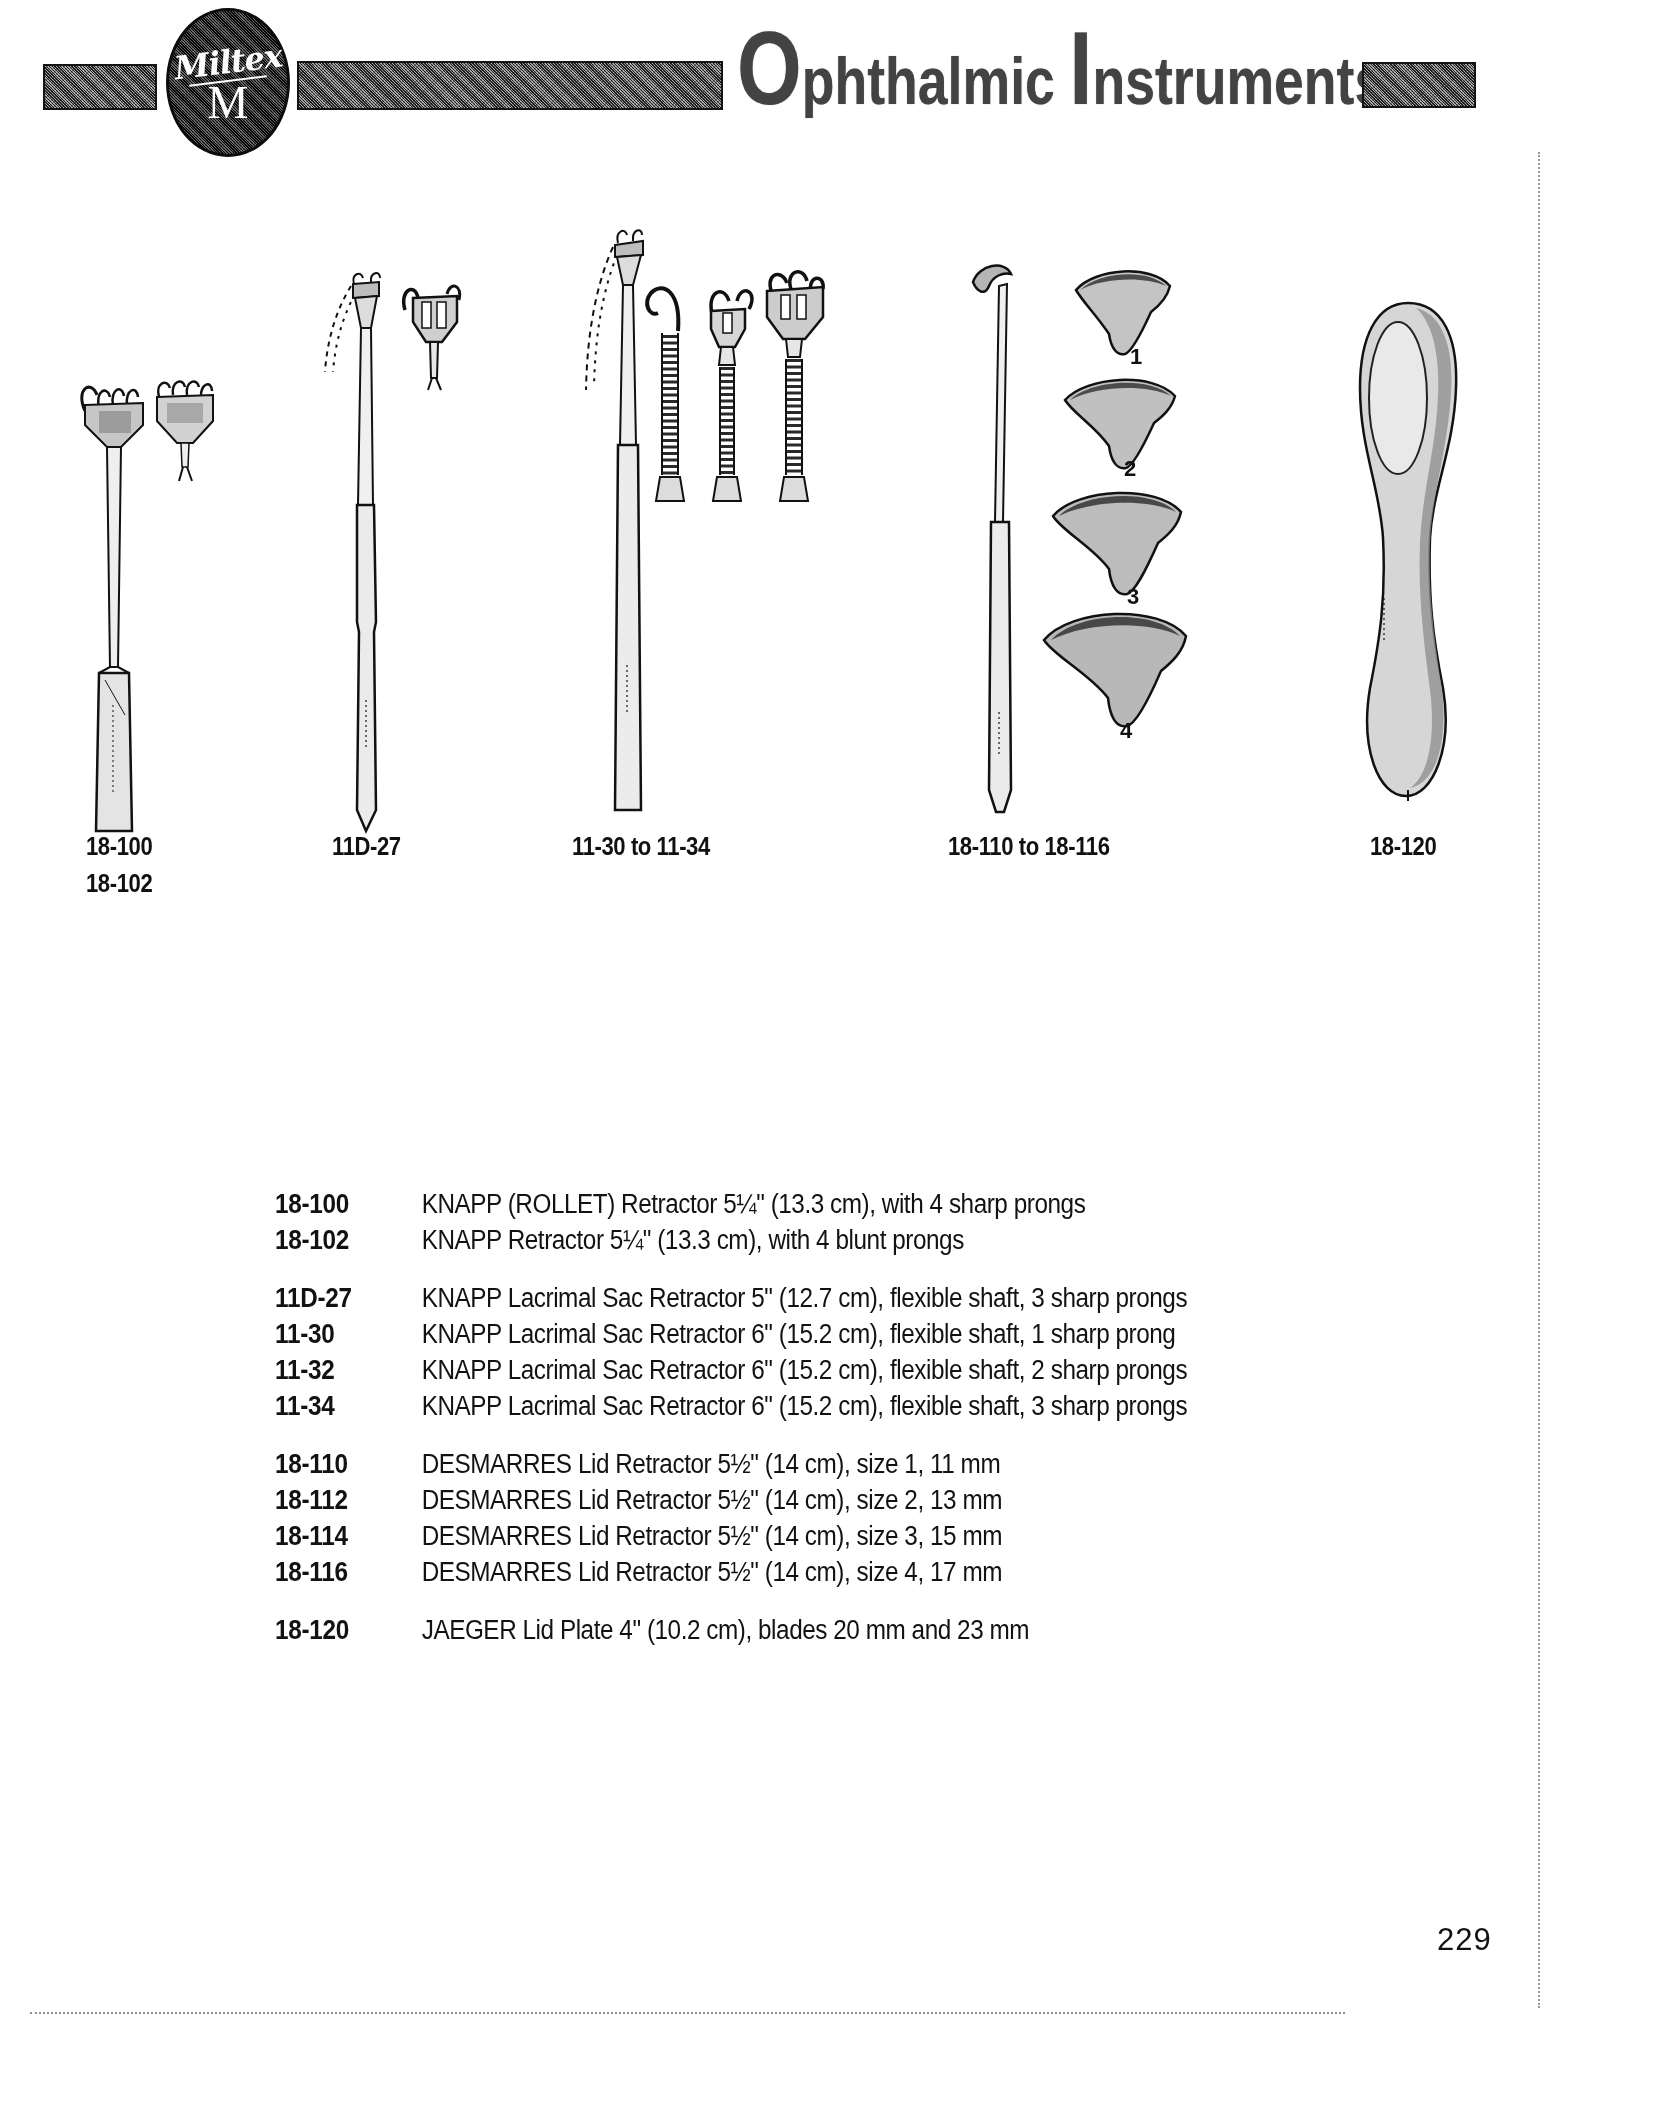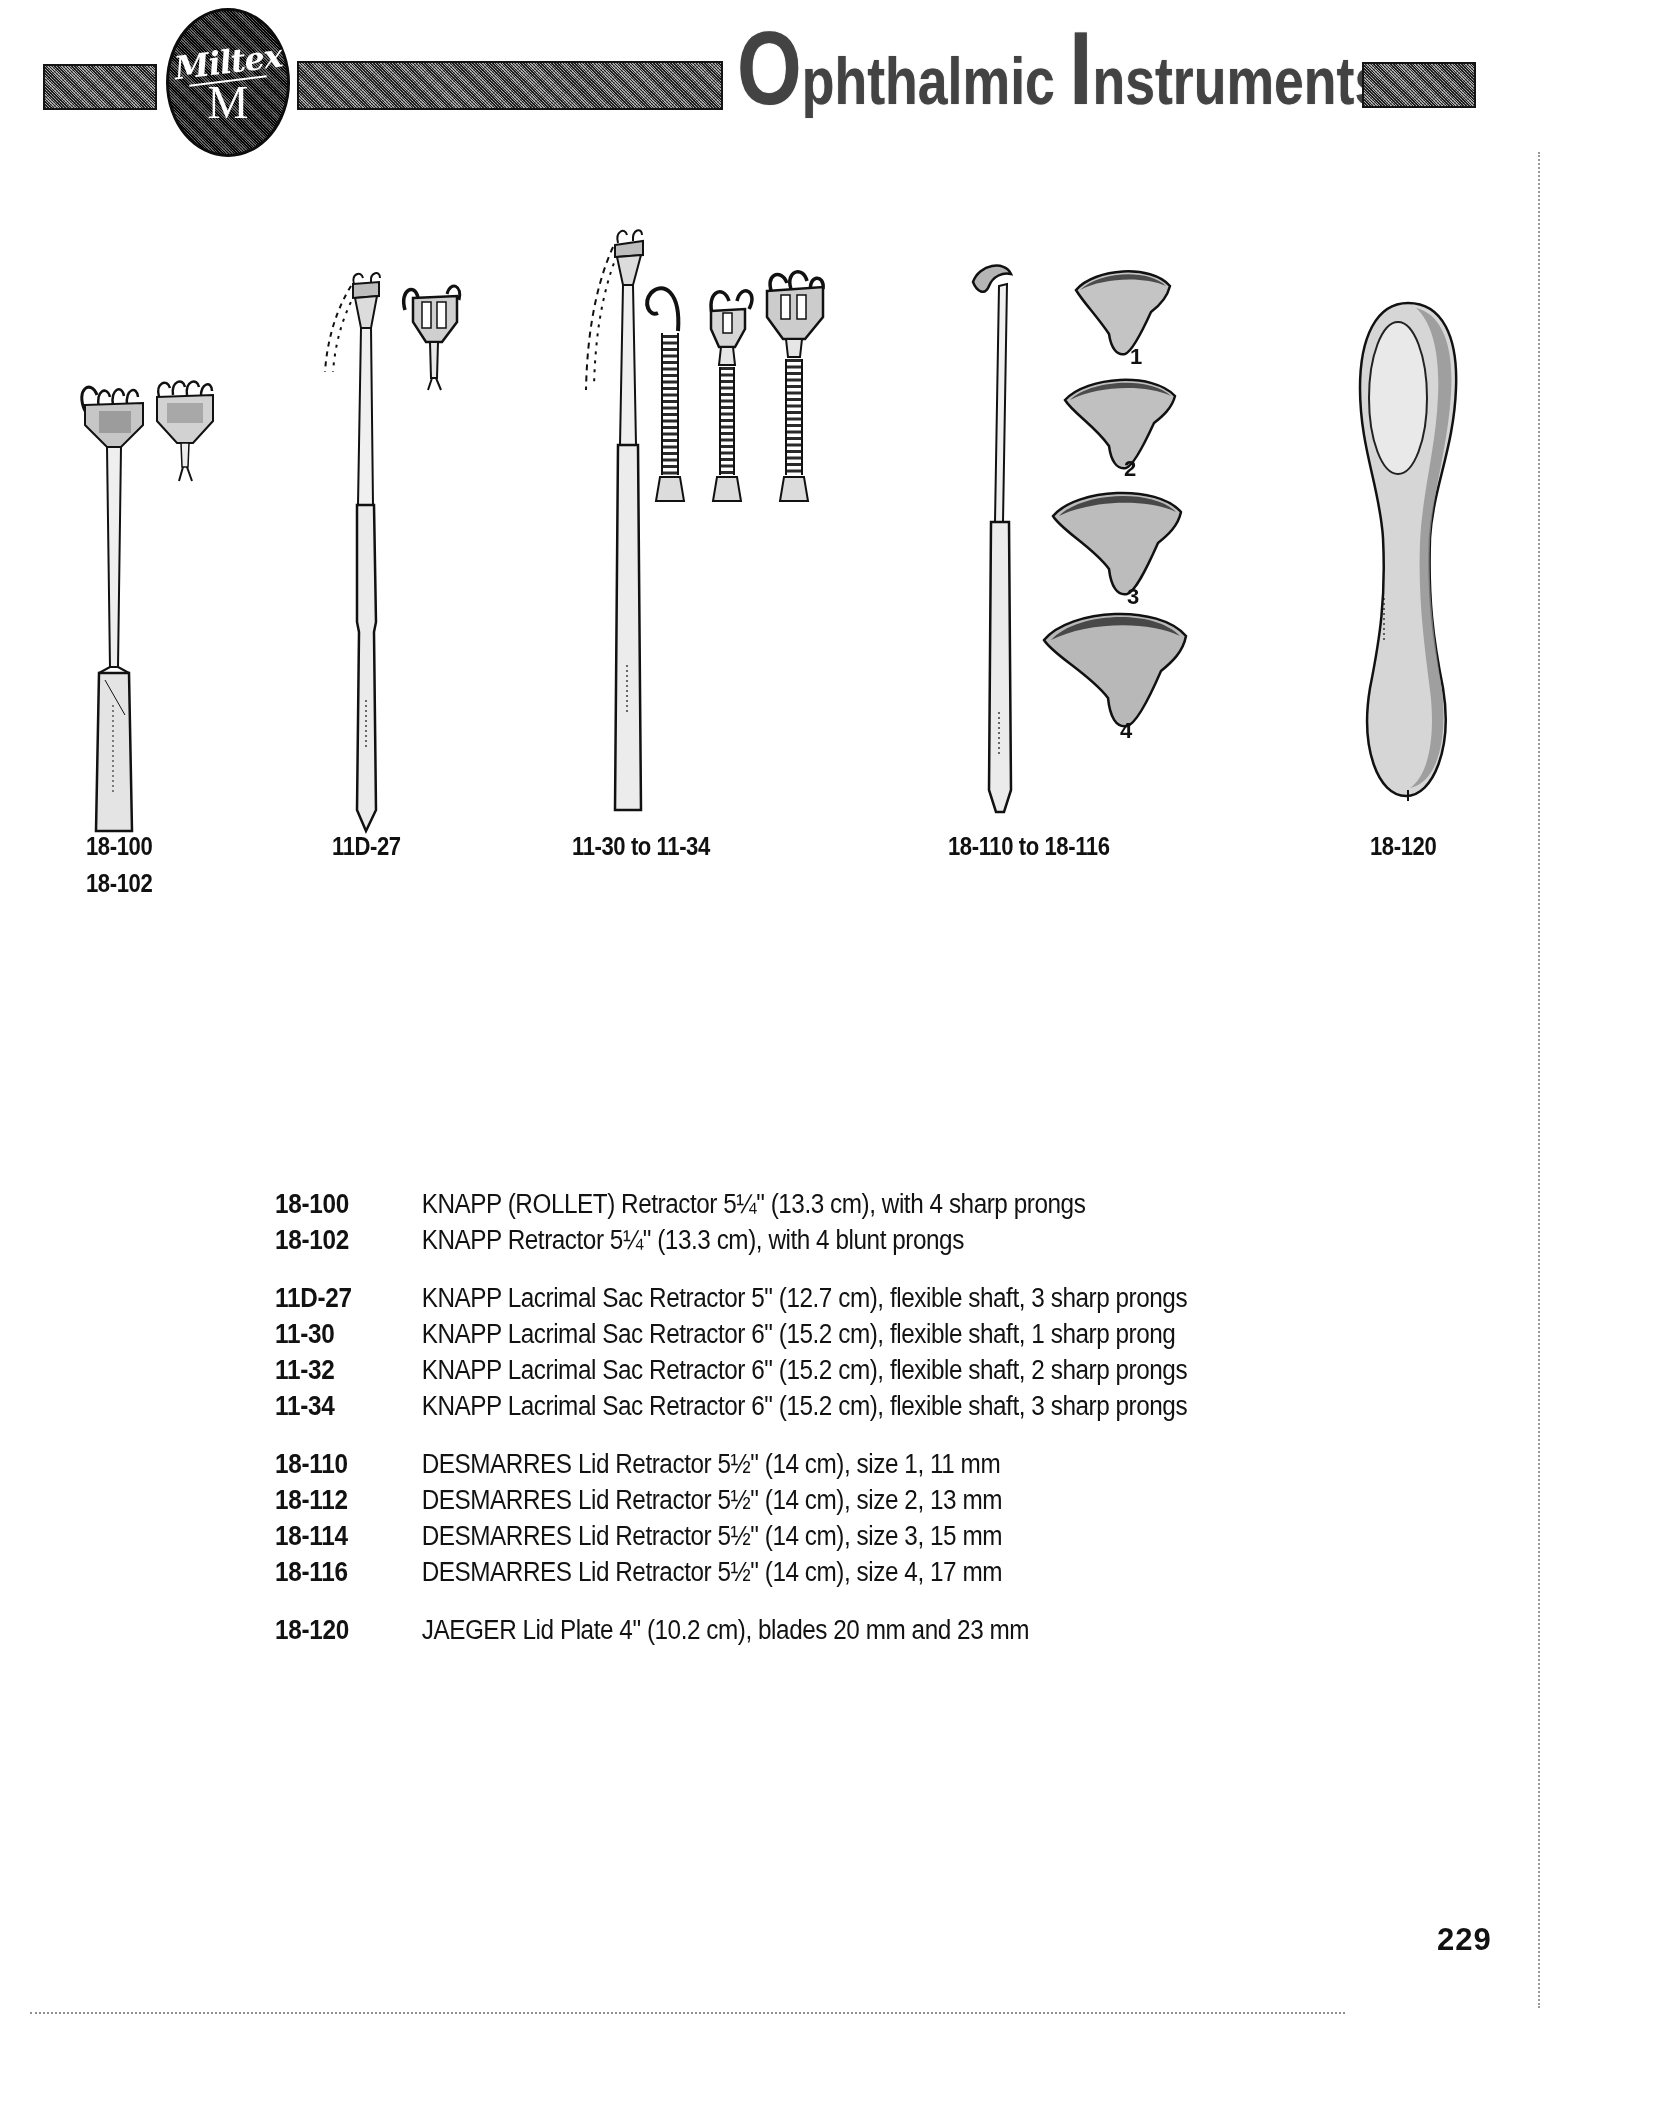--- a/index.html
+++ b/index.html
@@ -62,21 +62,21 @@
   .products{
     position:absolute;left:275px;top:1186px;font-size:27px;
     transform:scaleX(0.9);transform-origin:left top;
   }
   .pgroup{margin:0;}
   .pgroup:not(:first-child){margin-top:22px;}
   .prow{display:flex;line-height:36px;white-space:nowrap;}
   .pcode{width:163px;font-weight:700;flex:none;letter-spacing:-0.3px;}
   .pdesc{font-weight:400;letter-spacing:-0.5px;}
   
-  .pageno{position:absolute;left:1437px;top:1922px;font-size:31px;font-weight:700;letter-spacing:1px;}
+  .pageno{position:absolute;left:1437px;top:1922px;font-size:31px;font-weight:400;letter-spacing:1px;}
   .dot-h{position:absolute;left:30px;top:2012px;width:1315px;border-top:2px dotted #8f8f8f;}
   .dot-v{position:absolute;left:1538px;top:152px;height:1856px;border-left:2px dotted #9a9a9a;}
   svg .ln{stroke:#111;fill:none;}
 </style>
 </head>
 <body>
 
 <div class="page">
 
   <div class="bar bar-left"></div>

